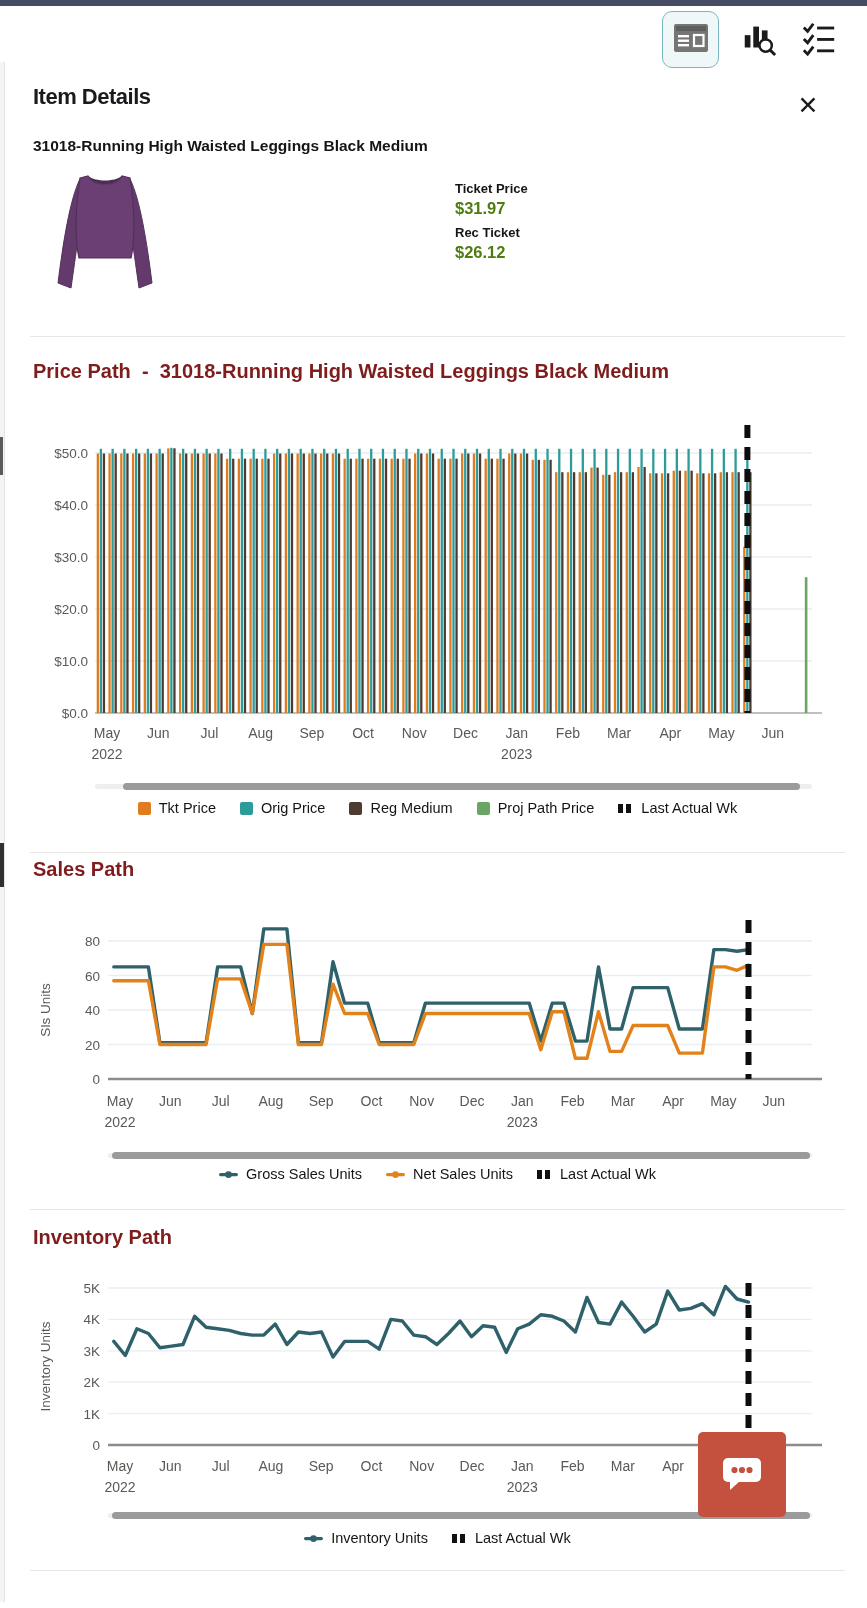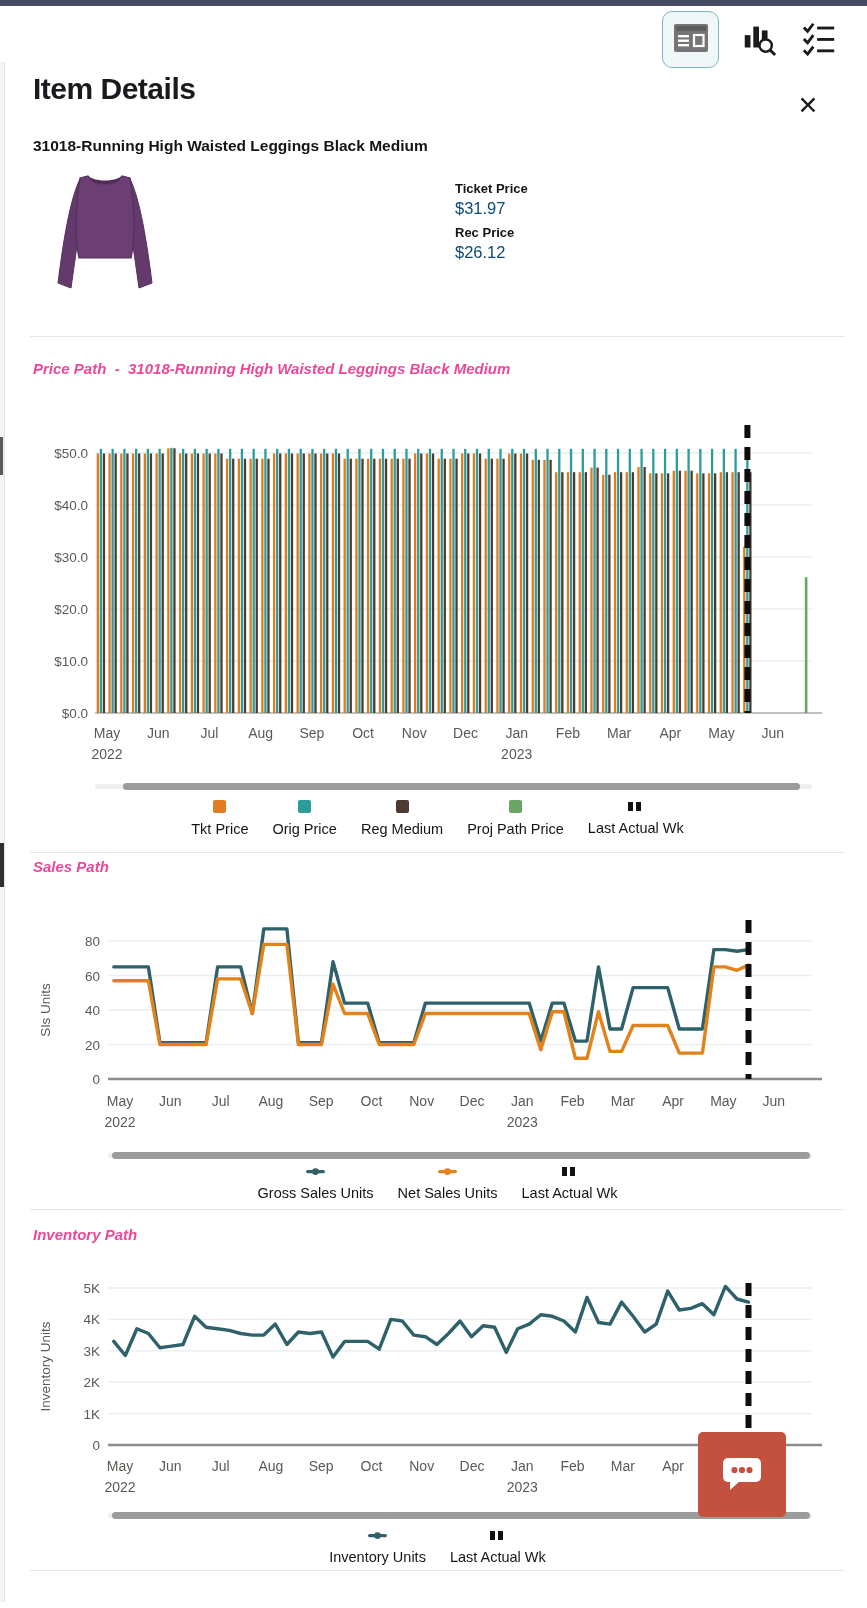--- a/index.html
+++ b/index.html
@@ -15,43 +15,43 @@
   .edge-mark2 { position:absolute; left:0; top:843px; width:4px; height:44px; background:#303030; }
 
   
   .tool-btn { position:absolute; display:flex; align-items:center; justify-content:center; cursor:pointer; }
   #btn-details { left:662px; top:11px; width:57px; height:57px; background:#EFF7F9; border:1.5px solid #79B7C2; border-radius:10px; }
   #btn-analyze { left:739px; top:20px; width:40px; height:40px; }
   #btn-checklist { left:799px; top:20px; width:40px; height:40px; }
 
   #close-btn { position:absolute; left:793px; top:90px; width:30px; height:30px; font-size:25px; line-height:30px; text-align:center; color:#1b1b1b; cursor:pointer; font-weight:400; }
 
-  #page-title { position:absolute; left:33px; top:72px; font-size:30px; font-weight:700; letter-spacing:-0.5px; color:#1a1a1e; }
+  #page-title { position:absolute; left:33px; top:84px; font-size:22px; font-weight:700; letter-spacing:-0.5px; color:#1a1a1e; }
   #item-name { position:absolute; left:33px; top:137px; font-size:15.5px; font-weight:700; color:#161513; }
 
   #product-img { position:absolute; left:40px; top:163px; width:130px; height:140px; }
 
   #price-info { position:absolute; left:455px; top:181px; }
   #price-info .plabel { font-size:13px; font-weight:700; margin-bottom:3px; color:#161513; }
-  #price-info .pvalue { font-size:16.5px; font-weight:400; margin-bottom:7px; color:#0c4a6e; }
+  #price-info .pvalue { font-size:16.5px; font-weight:700; margin-bottom:7px; color:#4d7c0f; }
 
   .divider { position:absolute; left:30px; width:815px; height:1px; background:#E9E7E3; }
 
-  .section-title { position:absolute; left:33px; font-size:15px; font-weight:700; color:#ec4899; white-space:pre-wrap;font-style:italic; }
+  .section-title { position:absolute; left:33px; font-size:20px; font-weight:700; color:#7f1d1d; white-space:pre-wrap; }
 
   svg.chart { position:absolute; left:30px; overflow:visible; }
   svg.chart text.tick { font-family:"Liberation Sans",sans-serif; font-size:13.5px; fill:#5B5955; }
   svg.chart text.month { font-family:"Liberation Sans",sans-serif; font-size:14px; fill:#5B5955; }
   svg.chart text.ylab { font-family:"Liberation Sans",sans-serif; font-size:13.5px; fill:#5B5955; }
 
   .sb-track { position:absolute; height:5px; background:#EFEEEC; border-radius:3px; }
   .sb-thumb { position:absolute; height:7px; background:#9B9B9B; border-radius:3.5px; cursor:pointer; }
 
   .legend { position:absolute; left:30px; width:815px; display:flex; justify-content:center; align-items:center; gap:24px; }
-  .legend-item { display:flex; align-items:center; gap:8px; font-size:14.5px; color:#161513;flex-direction:column; }
+  .legend-item { display:flex; align-items:center; gap:8px; font-size:14.5px; color:#161513; }
   .legend-item.gap-before { margin-left:0; }
   .lg-square { width:13px; height:13px; border-radius:2px; display:inline-block; }
 
   #chat-btn { position:absolute; left:698px; top:1432px; width:88px; height:85px; background:#C3513D; border-radius:5px; display:flex; align-items:center; justify-content:center; cursor:pointer; z-index:5; }
 </style>
 </head>
 <body>
 
 <div id="app">
 
@@ -105,21 +105,21 @@
       <path d="M40 16 C30 36 23 80 18 120 L31 125 C36 90 40 58 45 42 Z" fill="#643A6D" stroke="#53305C" stroke-width="1"></path>
       <path d="M90 16 C100 36 107 80 112 120 L99 125 C94 90 90 58 85 42 Z" fill="#643A6D" stroke="#53305C" stroke-width="1"></path>
       <path d="M40 15 L48 13 C54 24 76 24 82 13 L90 15 C95 45 95 78 91 95 L39 95 C35 78 35 45 40 15 Z" fill="#6B3F74" stroke="#53305C" stroke-width="1.2"></path>
       <path d="M48 13 C54 24 76 24 82 13 C74 19 56 19 48 13 Z" fill="#4F2B58"></path>
     </svg>
   </div>
 
   <div id="price-info">
     <div class="plabel">Ticket Price</div>
     <div class="pvalue">$31.97</div>
-    <div class="plabel">Rec Price</div>
+    <div class="plabel">Rec Ticket</div>
     <div class="pvalue">$26.12</div>
   </div>
 
   <div class="divider" style="top:336px"></div>
 
   <h3 class="section-title" style="top:360px">Price Path  -  31018-Running High Waisted Leggings Black Medium</h3>
   <svg id="svg-price" class="chart" style="top:400px" width="815" height="378">
       <text class="tick" x="58" y="318" text-anchor="end">$0.0</text>
       <line x1="65" x2="782" y1="261.0" y2="261.0" stroke="#E8EEF2" stroke-width="1.3"></line>
       <text class="tick" x="58" y="266" text-anchor="end">$10.0</text>

